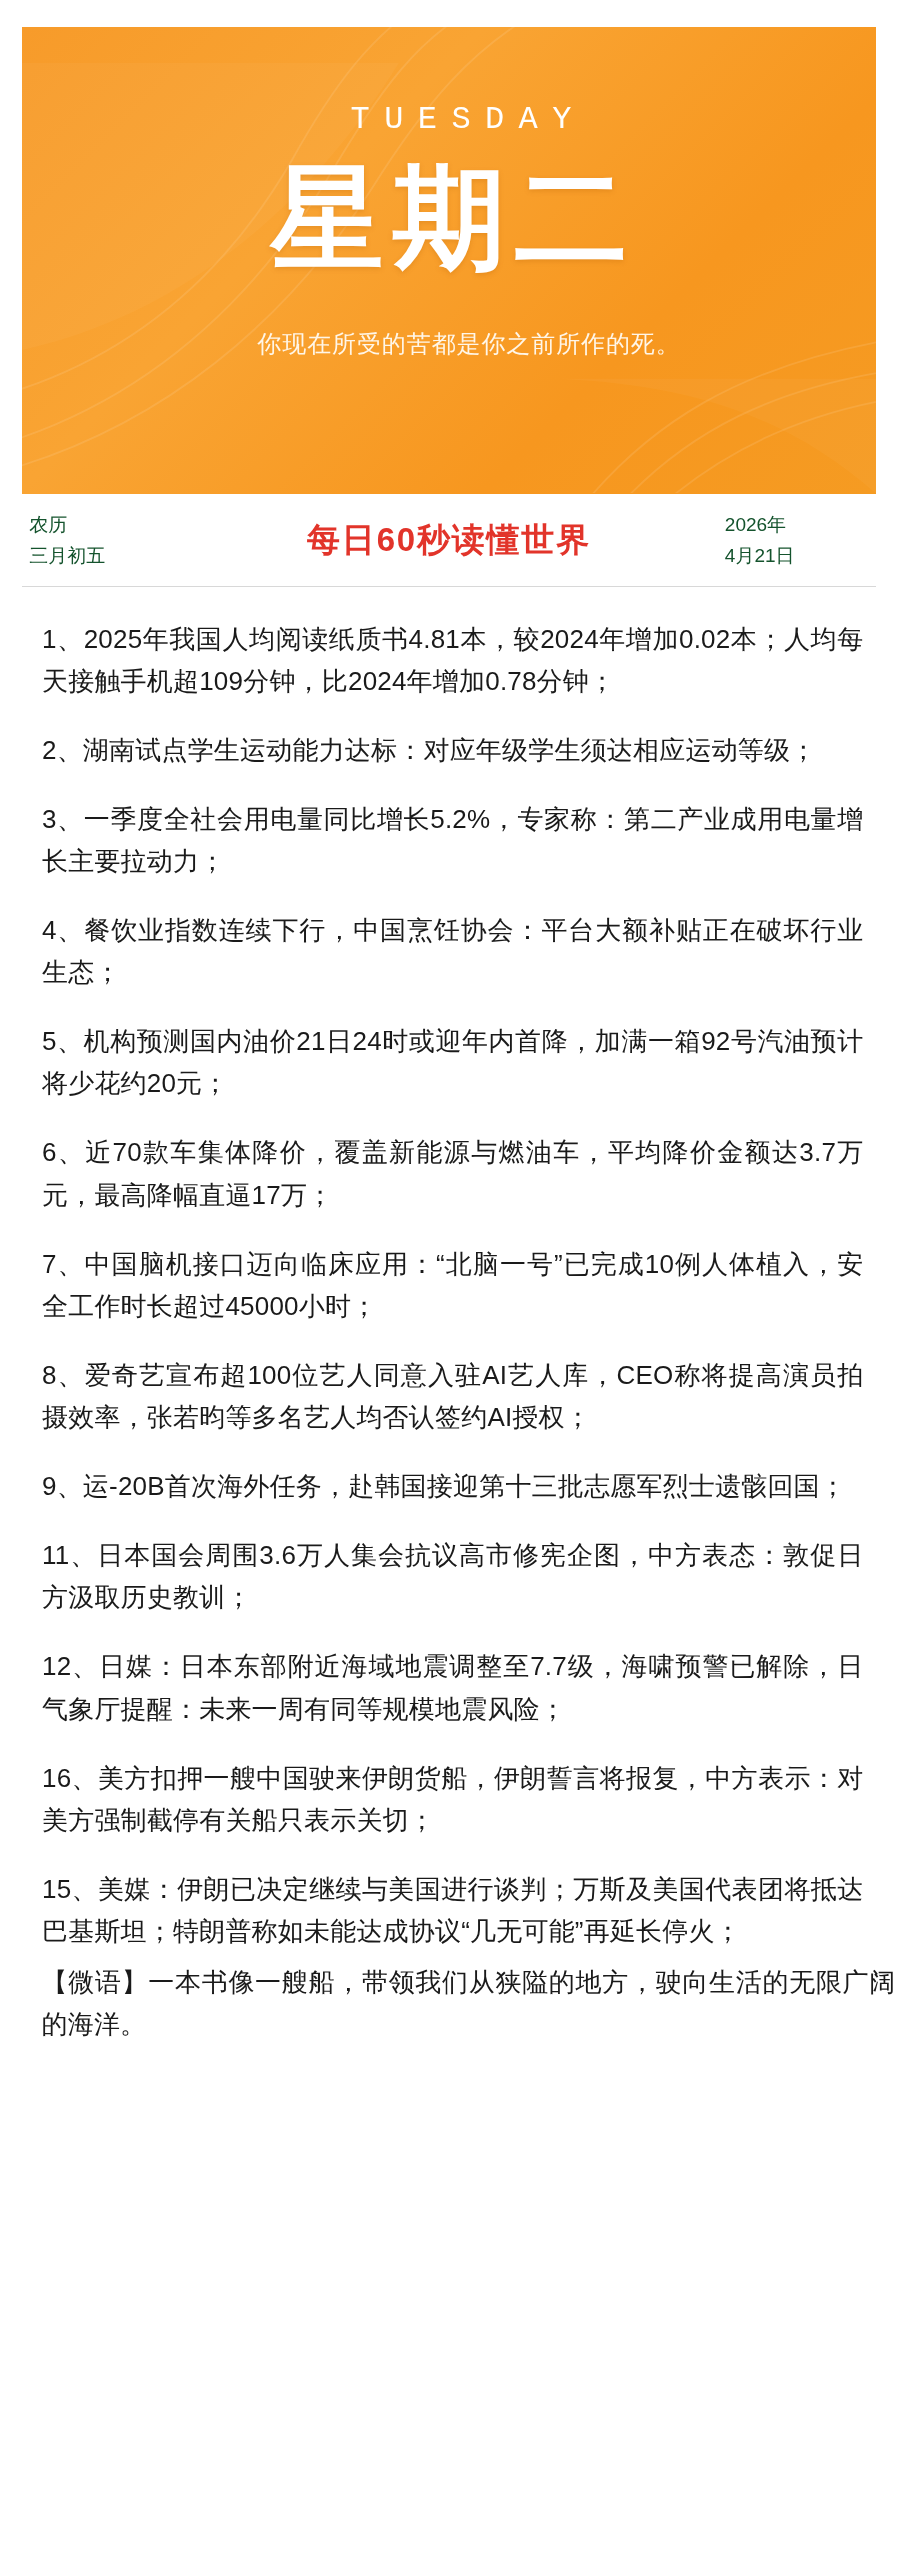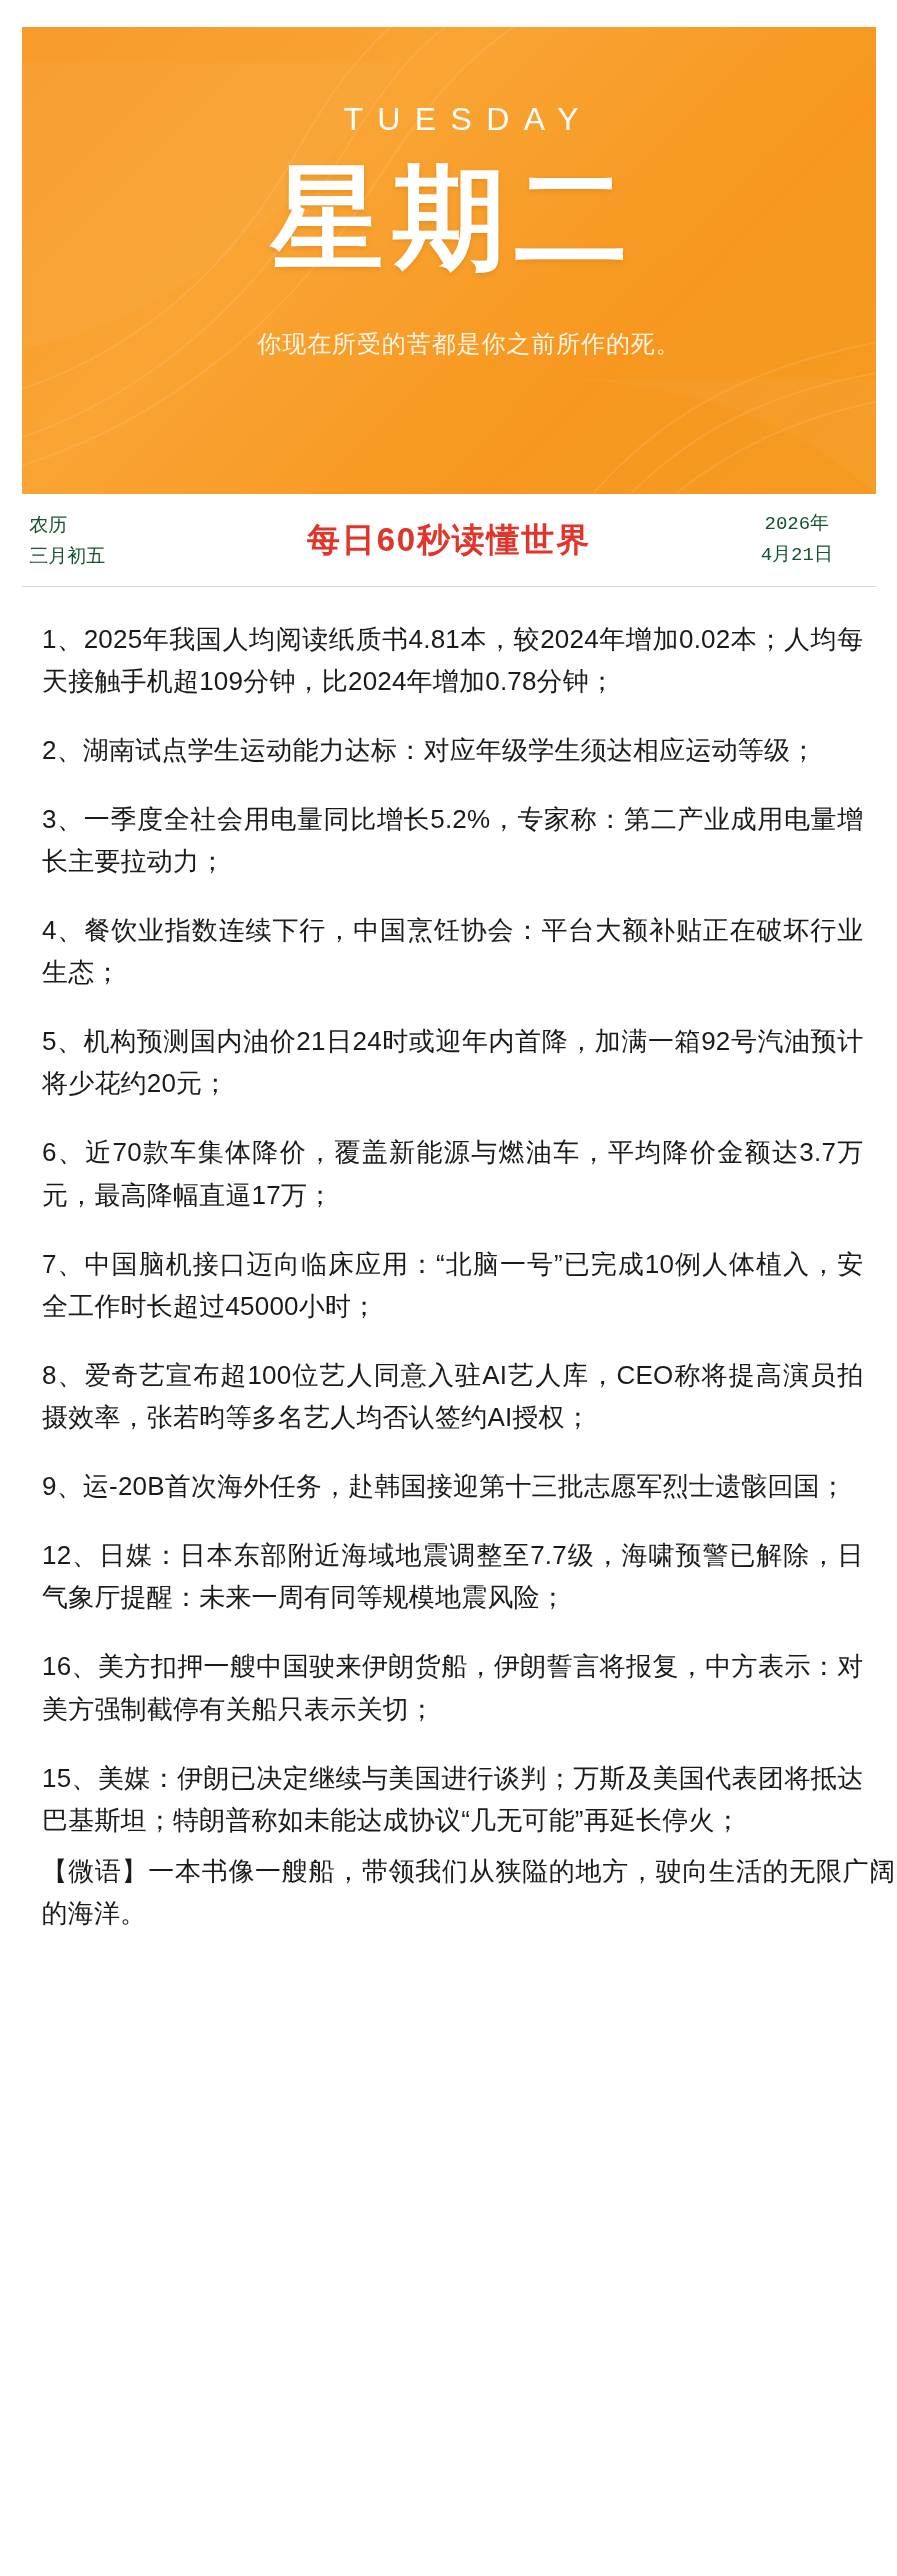--- a/index.html
+++ b/index.html
@@ -36,21 +36,21 @@
     opacity: 0.35;
   }
   .banner-inner {
     position: relative;
     z-index: 3;
     text-align: center;
     color: #ffffff;
     padding-top: 74px;
   }
   .weekday-en {
-    font-family: Liberation Sans, sans-serif;
+    font-family: Liberation Mono, monospace;
     font-size: 32px;
     letter-spacing: 14.4px;
     text-indent: 14.4px;
     color: #ffffff;
     font-weight: 400;
     margin-left: 24px;
   }
   .weekday-cn {
     font-family: "Liberation Serif", serif;
     font-size: 113px;
@@ -83,22 +83,21 @@
     padding: 0 7.2px;
     box-sizing: border-box;
   }
   .meta-side {
     width: 144px;
     font-size: 19px;
     color: #14532d;
     line-height: 1.65;
   }
   .meta-side.right {
-    text-align: center;
-    font-family: Liberation Mono, monospace;
+    text-align: left;
   }
   .meta-title {
     flex: 1;
     text-align: center;
     color: #e2342a;
     font-size: 33px;
     font-weight: 700;
     letter-spacing: 1.8px;
     font-family: "Liberation Sans", sans-serif;
   }
@@ -174,20 +173,21 @@
   <div class="news-list">
     <p class="news-item">1、2025年我国人均阅读纸质书4.81本，较2024年增加0.02本；人均每天接触手机超109分钟，比2024年增加0.78分钟；</p>
     <p class="news-item">2、湖南试点学生运动能力达标：对应年级学生须达相应运动等级；</p>
     <p class="news-item">3、一季度全社会用电量同比增长5.2%，专家称：第二产业成用电量增长主要拉动力；</p>
     <p class="news-item">4、餐饮业指数连续下行，中国烹饪协会：平台大额补贴正在破坏行业生态；</p>
     <p class="news-item">5、机构预测国内油价21日24时或迎年内首降，加满一箱92号汽油预计将少花约20元；</p>
     <p class="news-item">6、近70款车集体降价，覆盖新能源与燃油车，平均降价金额达3.7万元，最高降幅直逼17万；</p>
     <p class="news-item">7、中国脑机接口迈向临床应用：“北脑一号”已完成10例人体植入，安全工作时长超过45000小时；</p>
     <p class="news-item">8、爱奇艺宣布超100位艺人同意入驻AI艺人库，CEO称将提高演员拍摄效率，张若昀等多名艺人均否认签约AI授权；</p>
     <p class="news-item">9、运-20B首次海外任务，赴韩国接迎第十三批志愿军烈士遗骸回国；</p>
+    <p class="news-item">11、日本国会周围3.6万人集会抗议高市修宪企图，中方表态：敦促日方汲取历史教训；</p>
     <p class="news-item">12、日媒：日本东部附近海域地震调整至7.7级，海啸预警已解除，日气象厅提醒：未来一周有同等规模地震风险；</p>
     <p class="news-item">16、美方扣押一艘中国驶来伊朗货船，伊朗誓言将报复，中方表示：对美方强制截停有关船只表示关切；</p>
     <p class="news-item">15、美媒：伊朗已决定继续与美国进行谈判；万斯及美国代表团将抵达巴基斯坦；特朗普称如未能达成协议“几无可能”再延长停火；</p>
   </div>
 
   <div class="footer-note">【微语】一本书像一艘船，带领我们从狭隘的地方，驶向生活的无限广阔的海洋。</div>
 
 </div>
 
 

